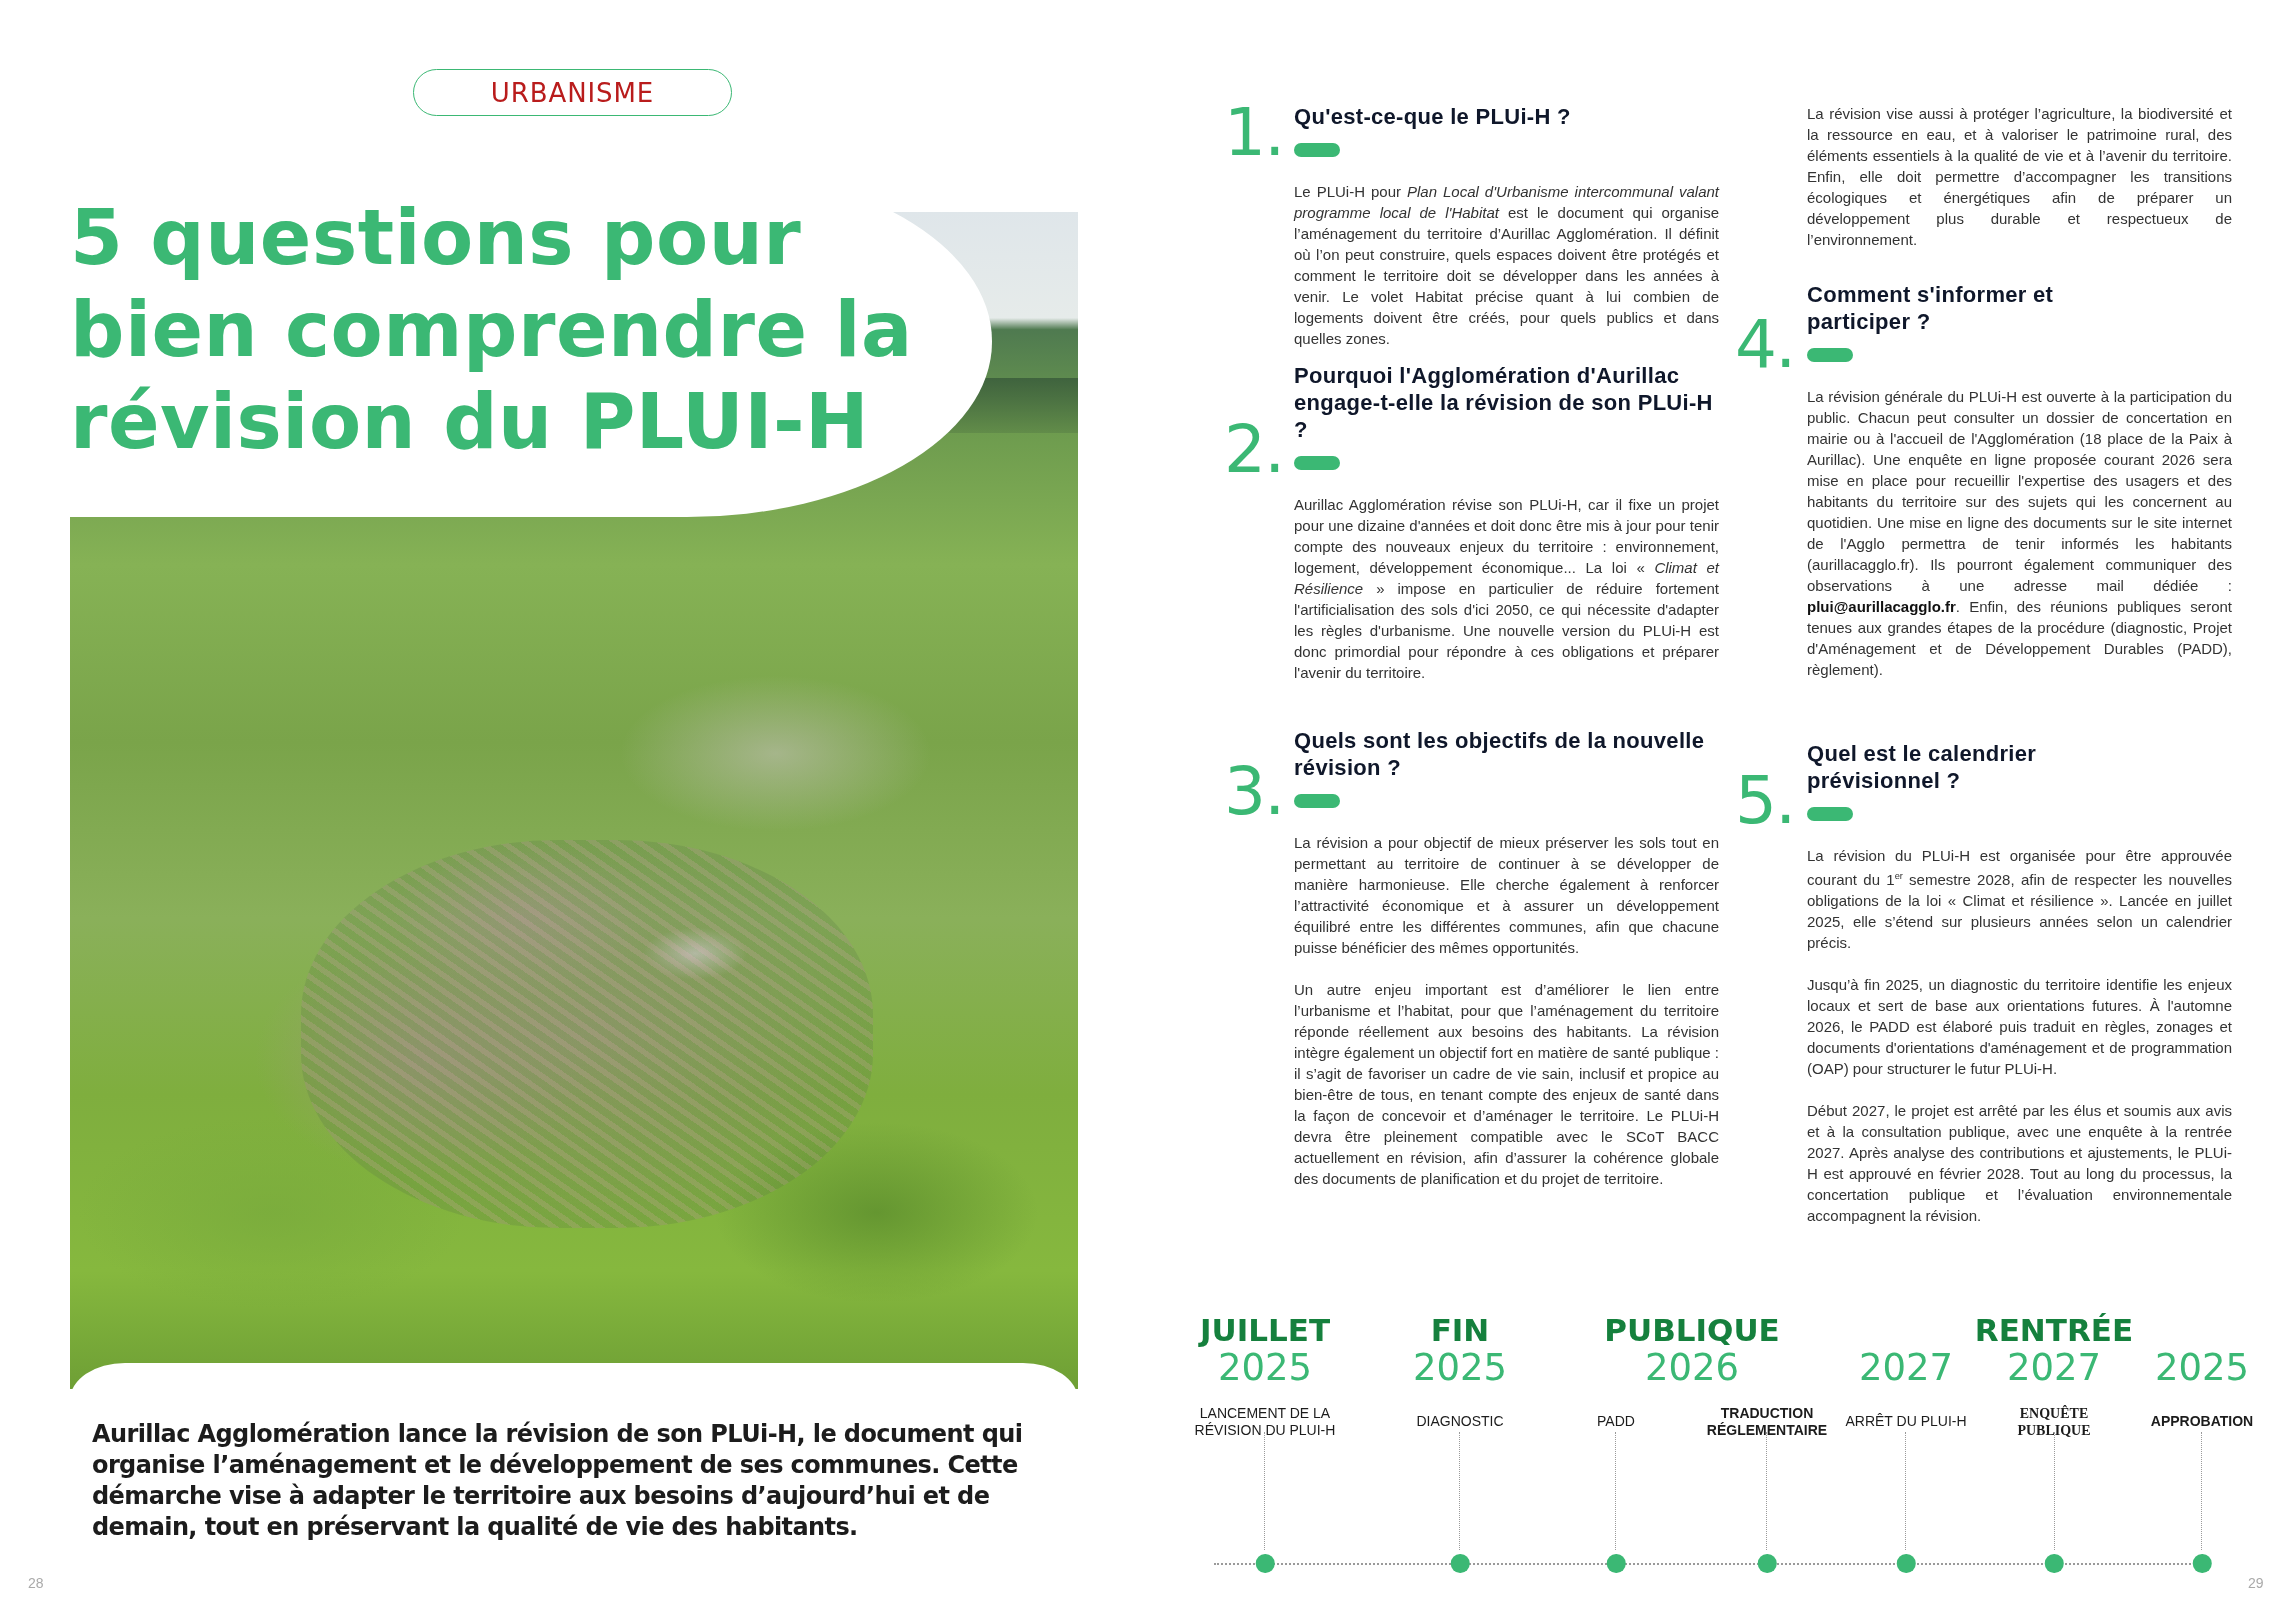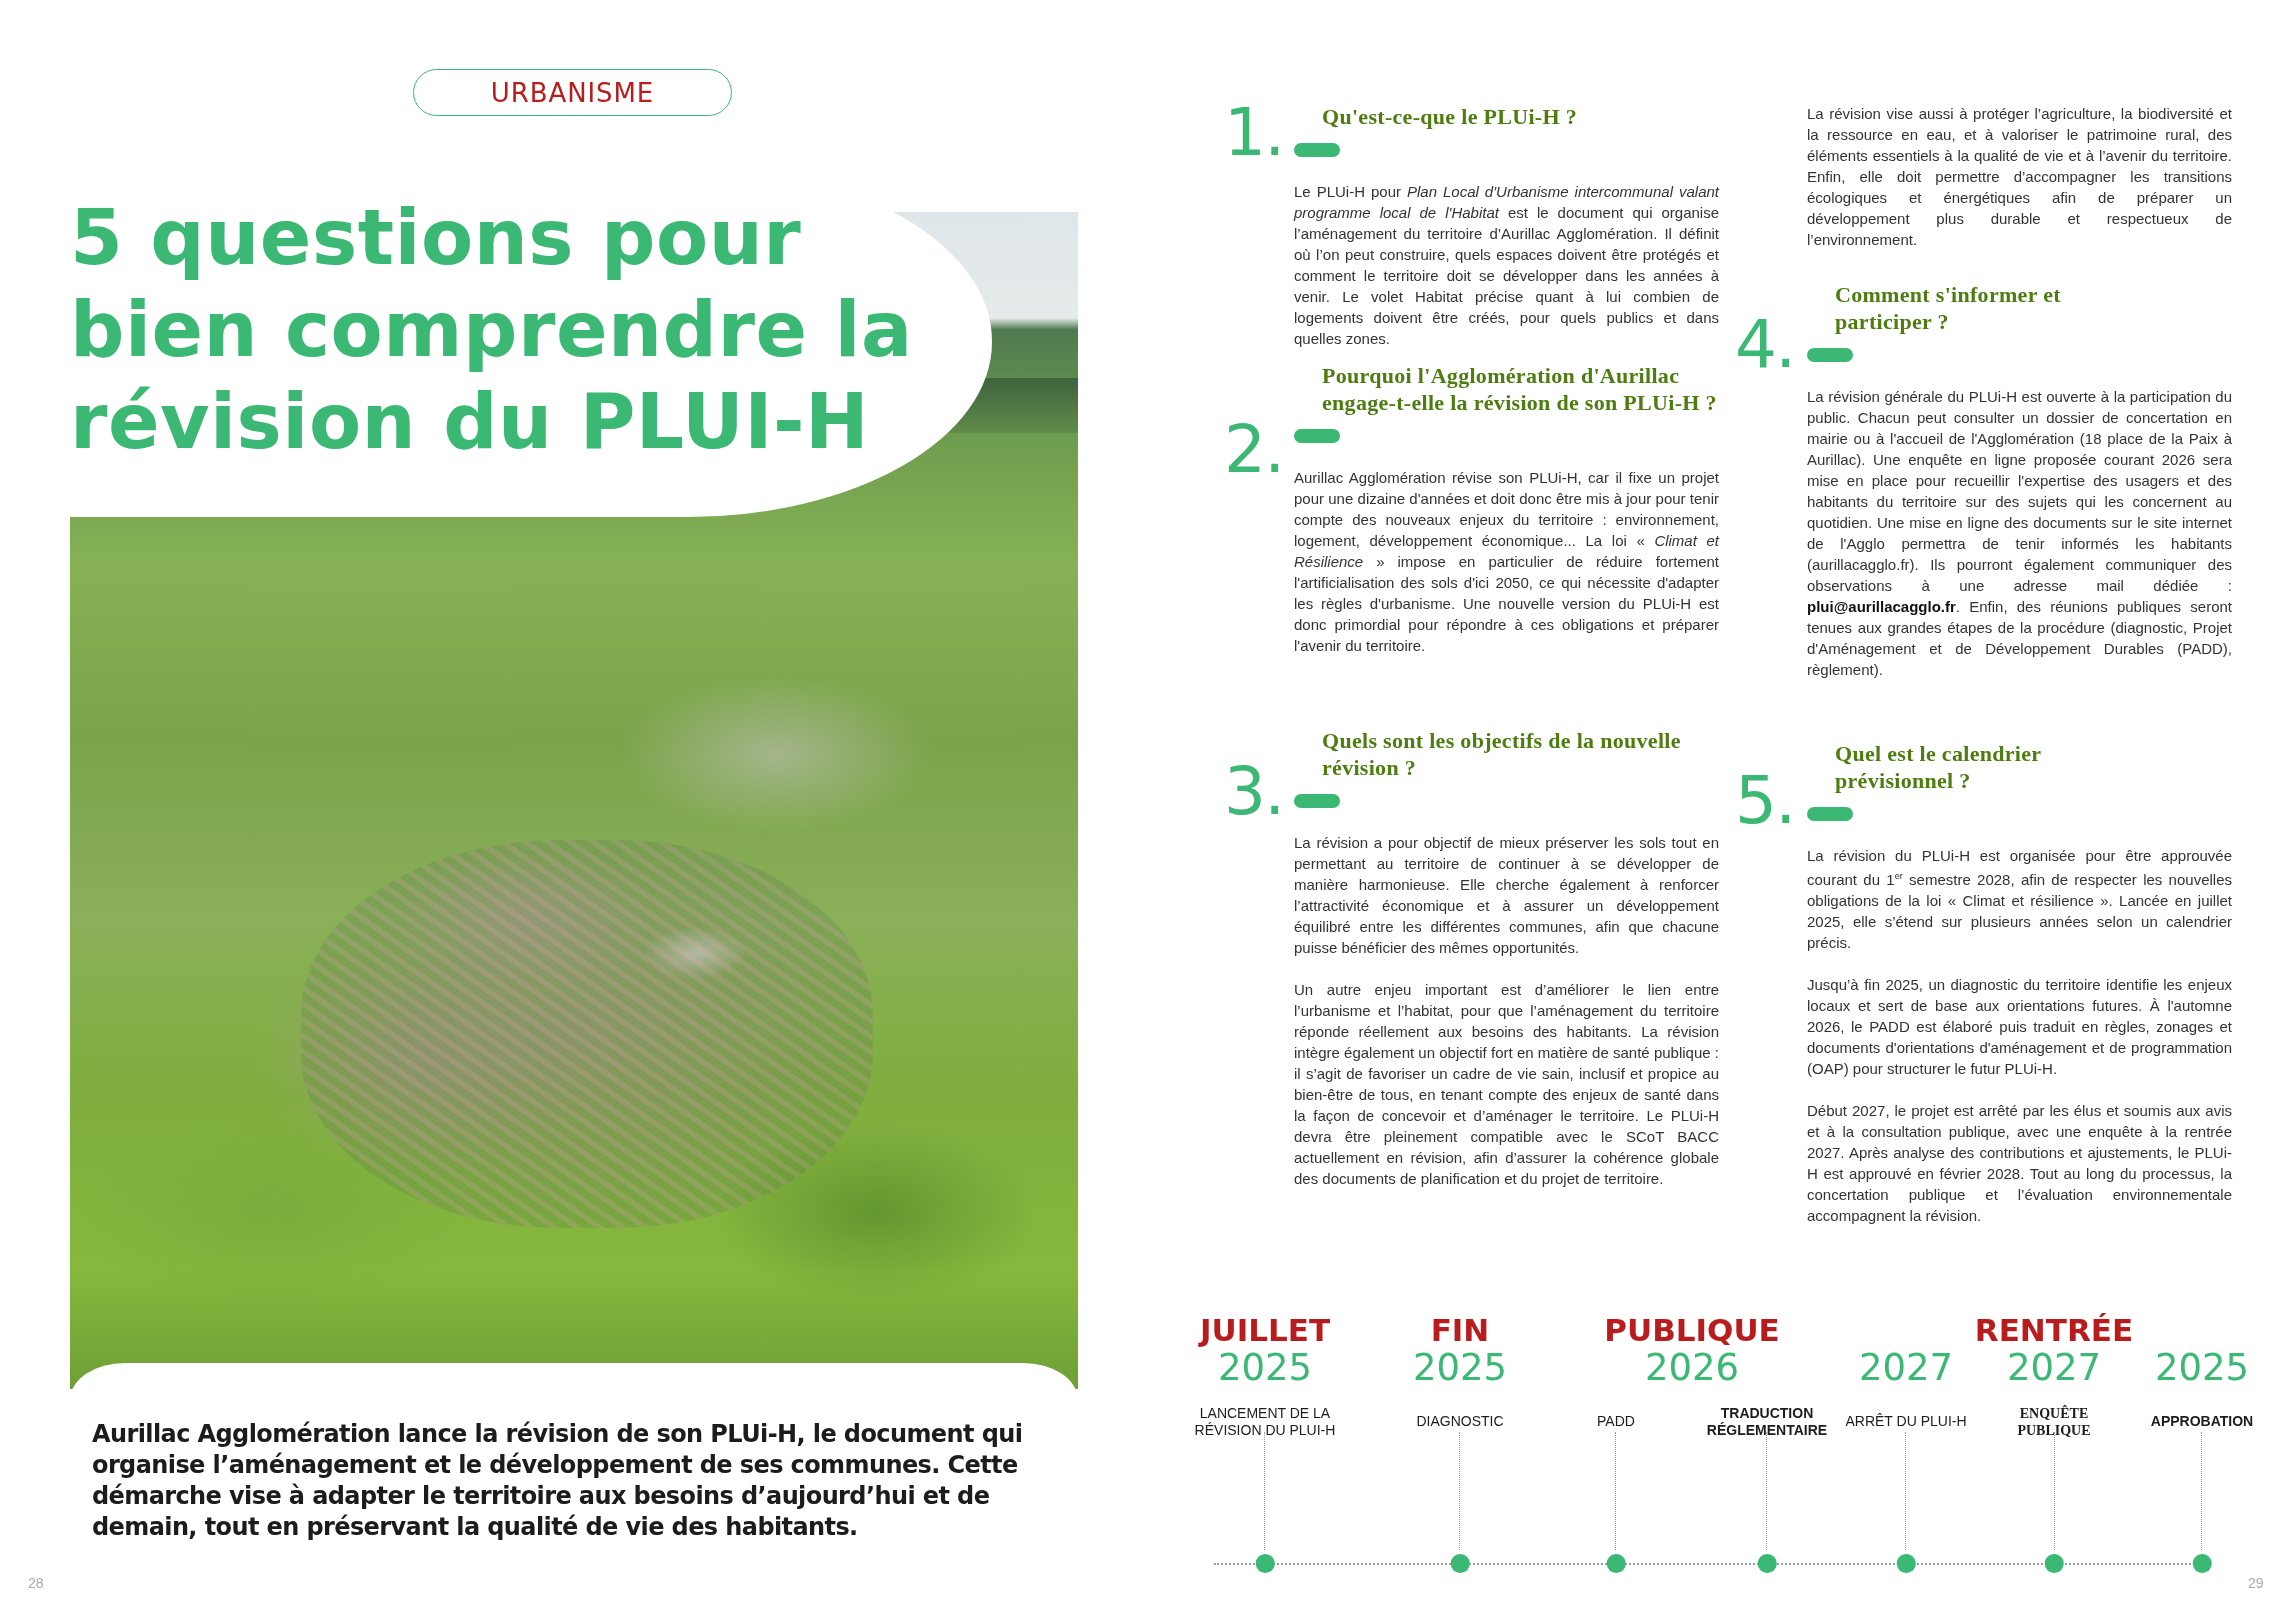--- a/index.html
+++ b/index.html
@@ -60,35 +60,35 @@
     color: #1c1c1c; letter-spacing: -0.6px;
   }
   .page-num { position: absolute; font-family: "Liberation Sans", sans-serif; font-size: 14px; color: #aaa; }
 
   .q-block { position: absolute; }
   .q-num {
     position: absolute; color: #3bb874; font-family: "DejaVu Sans", sans-serif; font-weight: normal;
     font-size: 66px; line-height: 66px; letter-spacing: -1.8px;
   }
   .q-title {
-    font-family: Liberation Serif, serif; font-weight: bold; font-size: 22px; line-height: 27px;
-    color: #4d7c0f; letter-spacing: 0.3px; margin-left: 28px;
+    font-family: Liberation Sans, sans-serif; font-weight: bold; font-size: 22px; line-height: 27px;
+    color: #0f172a; letter-spacing: 0.3px;
   }
   .q-bar { width: 46px; height: 14px; background: #3bb874; border-radius: 7.4px; margin-top: 13px; margin-bottom: 24px; }
   .q-text {
     font-family: "Liberation Sans", sans-serif; font-size: 15px; line-height: 21px; color: #333;
     text-align: justify; hyphens: auto;
   }
   .q-text p + p { margin-top: 21px; }
   .q-text em { font-style: italic; }
   .q-text strong { font-weight: bold; color: #111; }
 
   .tl-item { position: absolute; text-align: center; transform: translateX(-50%); }
   .tl-period {
-    color: #b91c1c; font-family: "DejaVu Sans", sans-serif; font-weight: bold; font-size: 31px; line-height: 35px;
+    color: #15803d; font-family: "DejaVu Sans", sans-serif; font-weight: bold; font-size: 31px; line-height: 35px;
     white-space: nowrap; height: 35px;
   }
   .tl-year {
     color: #3bb874; font-family: "DejaVu Sans", sans-serif; font-size: 37px; line-height: 39px; white-space: nowrap;
   }
   .tl-label {
     font-family: "Liberation Sans", sans-serif; font-size: 14px; line-height: 17.5px; color: #1c1c1c;
     white-space: nowrap; text-transform: uppercase; margin-top: 16.6px; height: 37px;
     display: flex; align-items: center; justify-content: center;
   }

